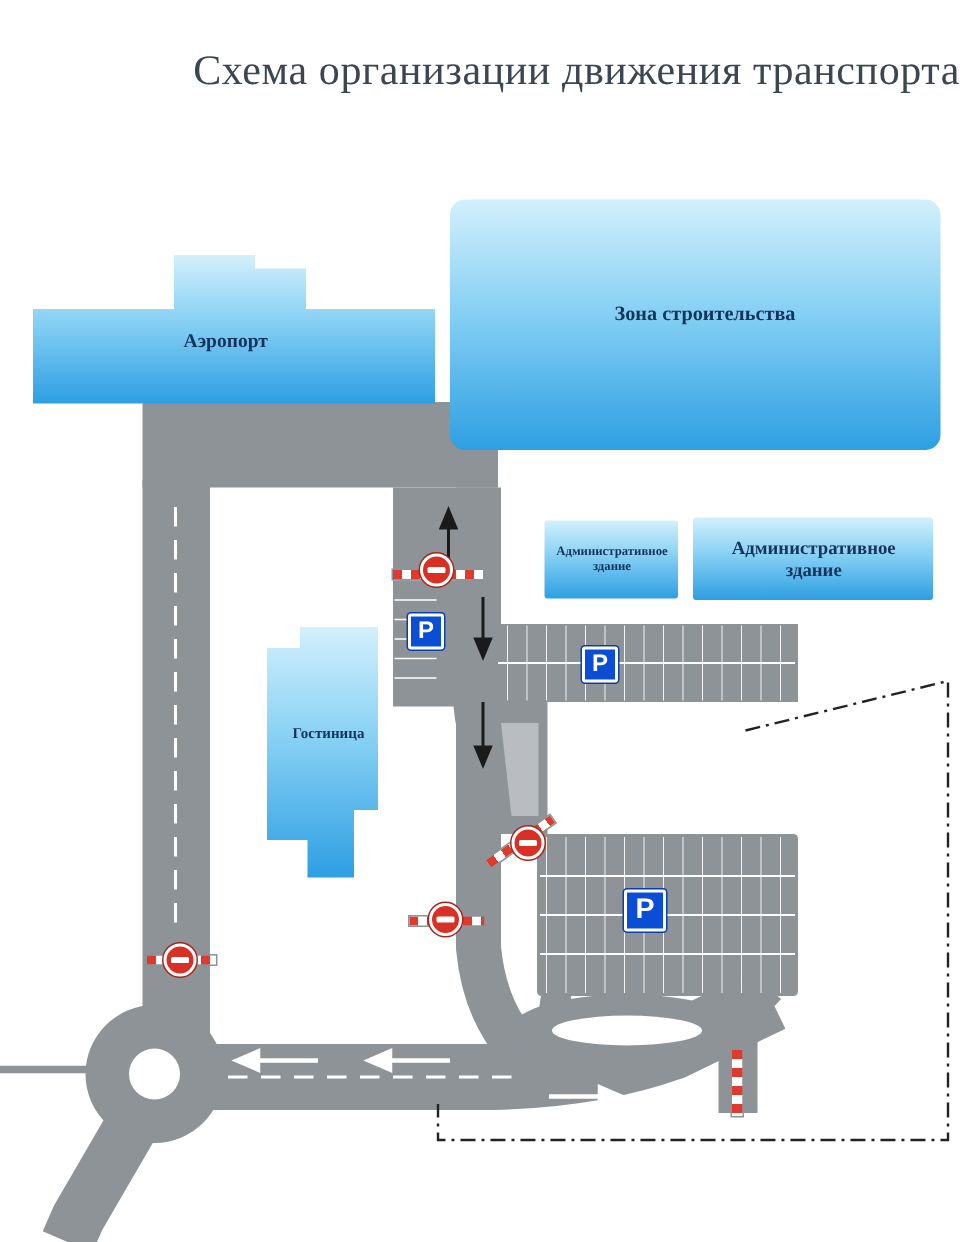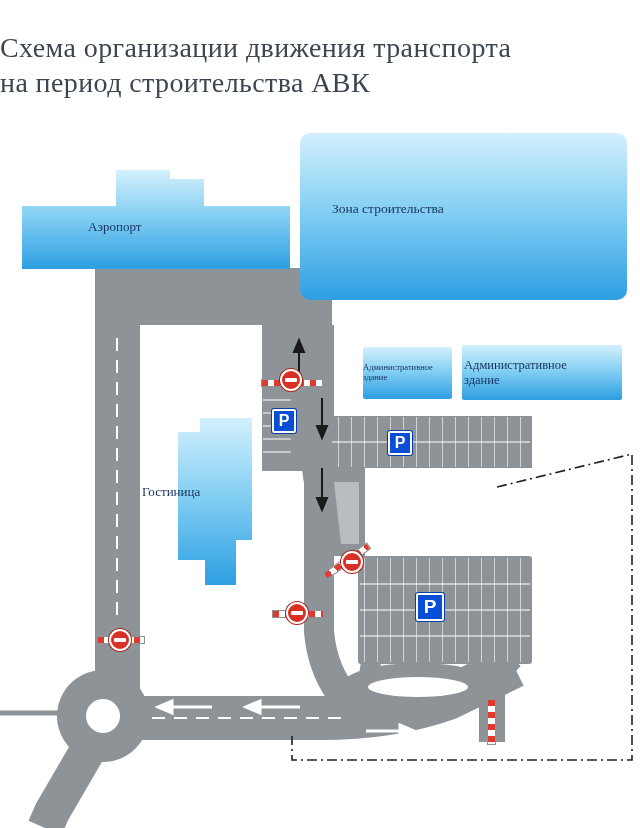--- a/index.html
+++ b/index.html
@@ -1,21 +1,21 @@
 <!DOCTYPE html>
 <html><head>
 <meta charset="utf-8">
 <style>
   html,body{margin:0;padding:0;background:#ffffff;}
   .page{position:relative;width:640px;height:828px;background:#ffffff;overflow:hidden;
         font-family:"Liberation Serif",serif;}
-  .title{position:absolute;top:30px;left:0;width:100%;text-align:left;
+  .title{position:absolute;top:30px;left:0;width:100%;text-align:right;
          font-size:28px;line-height:1.25;color:#3c4652;letter-spacing:.4px;}
   svg.map{position:absolute;left:0;top:0;}
-  .lbl{position:absolute;font-weight:normal;color:#16335c;text-align:left;line-height:1.2;}
+  .lbl{position:absolute;font-weight:bold;color:#16335c;text-align:center;line-height:1.2;}
   .p-sign{position:absolute;display:flex;align-items:center;justify-content:center;
           background:#0b4ed6;color:#ffffff;font-family:"Liberation Sans",sans-serif;
           font-weight:bold;border:2px solid #ffffff;box-shadow:0 0 0 1px #0a3ea8;
           border-radius:2px;box-sizing:border-box;}
   .no-entry{position:absolute;width:22px;height:22px;border-radius:50%;background:#d93025;
             border:2px solid #ffffff;box-shadow:0 0 0 1px #a8241b;box-sizing:border-box;}
   .no-entry::after{content:"";position:absolute;left:3px;right:3px;top:7px;height:4px;
             background:#ffffff;border-radius:1px;}
   .stripe-h{position:absolute;height:8px;
             background:repeating-linear-gradient(90deg,#e03a2f 0 6px,#ffffff 6px 12px);
@@ -24,21 +24,20 @@
             background:repeating-linear-gradient(180deg,#e03a2f 0 6px,#ffffff 6px 12px);
             border:1px solid #8e9398;box-sizing:border-box;}
 </style>
 </head>
 <body>
 
 <div class="page">
 
   <div class="title">
     <div>Схема организации движения транспорта</div>
-    <div>на период строительства АВК</div>
   </div>
 
   <svg class="map" width="640" height="828" viewBox="0 0 640 828">
     <defs>
       <linearGradient id="gradBldg" x1="0" y1="0" x2="0" y2="1">
         <stop offset="0%" stop-color="#d3f0fc"></stop>
         <stop offset="45%" stop-color="#86d0f4"></stop>
         <stop offset="100%" stop-color="#2d9fe2"></stop>
       </linearGradient>
       <pattern id="stalls" width="13" height="60" patternUnits="userSpaceOnUse">
@@ -122,21 +121,21 @@
   <div class="lbl" style="left:363px;top:362px;width:90px;font-size:8.5px">
     <div>Административное</div>
     <div>здание</div>
   </div>
 
   <div class="lbl" style="left:464px;top:358px;width:157px;font-size:12.5px">
     <div>Административное</div>
     <div>здание</div>
   </div>
 
-  <div class="lbl" style="left:142px;top:484px;width:118px;font-size:13px">Гостиница</div>
+  <div class="lbl" style="left:160px;top:484px;width:118px;font-size:10px">Гостиница</div>
 
   <div class="stripe-h" style="left:261px;top:379px;width:62px"></div>
   <div class="stripe-h" style="left:320px;top:557px;width:54px;transform:rotate(-35deg)"></div>
   <div class="stripe-h" style="left:272px;top:610px;width:52px"></div>
   <div class="stripe-h" style="left:97px;top:636px;width:48px"></div>
   <div class="stripe-v" style="left:487px;top:699px;height:46px"></div>
 
   <div class="no-entry" style="left:280px;top:369px"></div>
   <div class="no-entry" style="left:341px;top:551px"></div>
   <div class="no-entry" style="left:286px;top:602px"></div>

